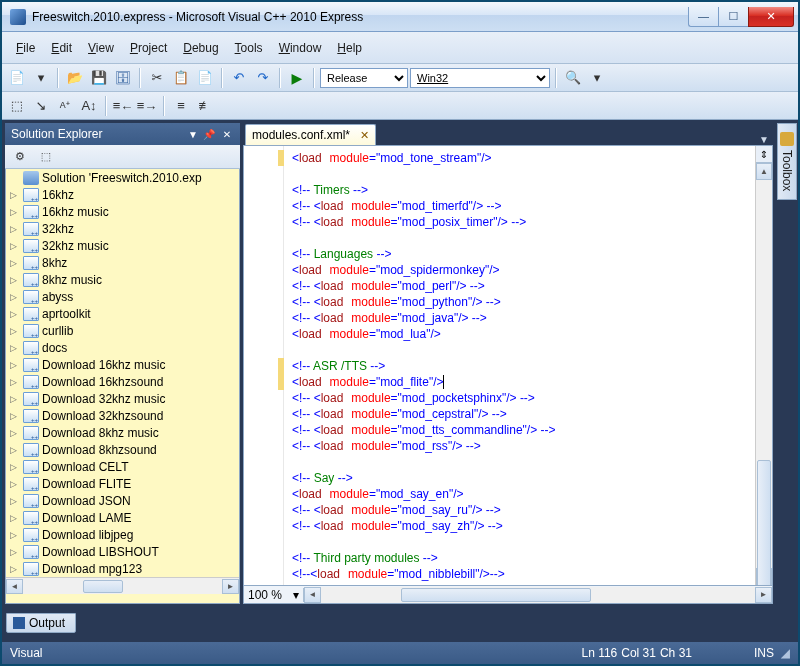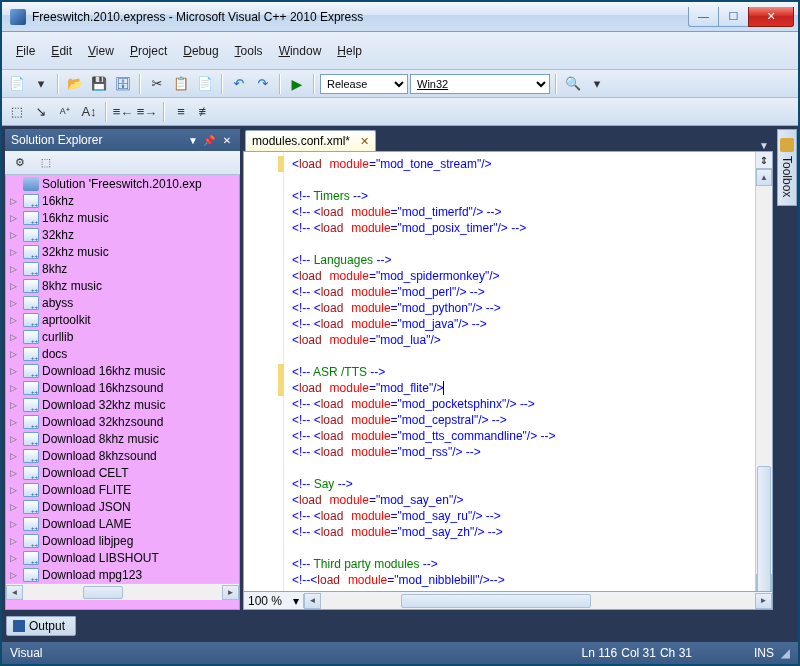--- a/index.html
+++ b/index.html
@@ -8,21 +8,21 @@
 .window { width: 800px; height: 666px; display: flex; flex-direction: column; border: 2px solid #0c4a6e; }
 .titlebar { height: 30px; background: linear-gradient(#f3f7fc,#d8e6f7 45%,#c1d6ef 46%,#cddff3); display: flex; align-items: center; padding: 0 0 0 8px; border-bottom: 1px solid #7b9ec9; }
 .titlebar .icon { width: 16px; height: 16px; margin-right: 6px; background: linear-gradient(135deg,#6fa3e0,#1e4d8c); border-radius: 2px; }
 .titlebar .title { flex: 1; color: #000; font-size: 12px; }
 .winbtns { display: flex; height: 20px; margin-right: 4px; }
 .winbtn { width: 30px; height: 20px; margin-left: 0; display: flex; align-items: center; justify-content: center; border: 1px solid #7b9ec9; border-top: none; background: linear-gradient(#eaf2fb,#cfe0f4); font-size: 11px; color: #2a4d77; cursor: default; }
 .winbtn.close { width: 46px; background: linear-gradient(#f28b82,#d93025 45%,#c5221f 46%,#d93025); color: #fff; border-color: #8b1a10; border-radius: 0 0 3px 0; }
 .winbtn.max { border-right: none; }
 .winbtn.min { border-right: none; border-radius: 0 0 0 3px; }
 
-.menubar { height: 38px; background: linear-gradient(#e8eff8,#d6e3f3); display: flex; align-items: center; padding: 0 6px; border-bottom: 1px solid #a9bfd6; }
+.menubar { height: 32px; background: linear-gradient(#e8eff8,#d6e3f3); display: flex; align-items: center; padding: 0 6px; border-bottom: 1px solid #a9bfd6; }
 .menubar span { padding: 2px 8px; color: #1a1a1a; cursor: default; }
 .menubar span u { text-decoration: underline; }
 
 .toolbar { height: 28px; background: linear-gradient(#e8eff8,#cfdff1); display: flex; align-items: center; padding: 0 4px; border-bottom: 1px solid #a9bfd6; gap: 2px; }
 .tbtn { width: 22px; height: 22px; display: flex; align-items: center; justify-content: center; cursor: default; border-radius: 2px; font-size: 13px; color: #333; }
 .tsep { width: 2px; height: 20px; border-left: 1px solid #a9bfd6; border-right: 1px solid #fff; margin: 0 3px; }
 .tsel { height: 20px; border: 1px solid #7b9ec9; background: #fff; font-size: 11px; padding: 0 2px; }
 .tsel.cfg { width: 88px; }
 .tsel.plat { width: 140px; text-decoration: underline; }
 .playbtn { color: #0a7d0a; font-size: 14px; }
@@ -31,21 +31,21 @@
 
 .workspace { flex: 1; display: flex; background: #293955; overflow: hidden; }
 
 .panel { display: flex; flex-direction: column; background: #fff; }
 .panel-header { height: 22px; background: linear-gradient(#4a6a96,#3a5a86); color: #fff; display: flex; align-items: center; padding: 0 6px; font-size: 11px; }
 .panel-header .spacer { flex: 1; }
 .panel-header .hbtn { width: 14px; height: 14px; margin-left: 3px; display: flex; align-items: center; justify-content: center; font-size: 10px; cursor: default; }
 
 .left-panel { width: 235px; margin: 3px 0 0 3px; }
 .solution-toolbar { height: 24px; background: linear-gradient(#eef3f9,#dbe6f3); border-bottom: 1px solid #a9bfd6; display: flex; align-items: center; padding: 0 4px; gap: 4px; }
-.solution-tree { flex: 1; overflow: hidden; background: #f0abfc; border: 1px solid #8fa9c6; border-top: none; font-size: 12px; }
+.solution-tree { flex: 1; overflow: hidden; background: #fef9c3; border: 1px solid #8fa9c6; border-top: none; font-size: 12px; }
 .tree-item { display: flex; align-items: center; height: 17px; padding-left: 4px; white-space: nowrap; cursor: default; }
 .tree-item .expander { width: 10px; color: #6a6a6a; font-size: 9px; }
 .tree-item .ticon { width: 16px; height: 14px; margin: 0 3px; display: inline-flex; align-items: center; justify-content: center; font-size: 10px; }
 .tree-item.root .ticon { background: linear-gradient(#a6c8ec,#5a8fd0); border-radius: 2px; }
 .tree-item.proj .ticon { background: linear-gradient(#fff,#c9dff5); border: 1px solid #6a9ed8; border-radius: 1px; position: relative; }
 .tree-item.proj .ticon::after { content: "++"; font-size: 6px; color: #2a5a9a; position: absolute; bottom: -1px; right: 0; }
 .tree-scrollbar-h { height: 17px; background: #f0f0f0; border-top: 1px solid #ccc; display: flex; align-items: center; }
 .tree-scrollbar-h .thumb { width: 40px; height: 13px; background: linear-gradient(#e8eff8,#cfdff1); border: 1px solid #a9bfd6; border-radius: 2px; margin-left: 60px; }
 .tree-scrollbar-h .arr { width: 17px; height: 15px; background: linear-gradient(#e8eff8,#cfdff1); border: 1px solid #a9bfd6; display: flex; align-items: center; justify-content: center; font-size: 8px; color: #555; }
 
@@ -77,21 +77,21 @@
 .editor-bottom { height: 18px; display: flex; align-items: center; background: #eef3f9; border: 1px solid #8fa9c6; border-top: none; font-size: 11px; }
 .zoom { width: 60px; padding: 0 4px; border-right: 1px solid #a9bfd6; display: flex; justify-content: space-between; }
 .hscroll { flex: 1; display: flex; align-items: center; background: #f0f0f0; }
 .hscroll .arr { width: 17px; height: 16px; background: linear-gradient(#e8eff8,#cfdff1); border: 1px solid #a9bfd6; display: flex; align-items: center; justify-content: center; font-size: 8px; color: #555; }
 .hscroll .thumb { width: 190px; height: 14px; background: linear-gradient(#e8eff8,#cfdff1); border: 1px solid #a9bfd6; border-radius: 2px; margin-left: 80px; }
 
 .right-rail { width: 22px; background: #293955; display: flex; flex-direction: column; align-items: center; padding-top: 3px; }
 .right-rail .rtab { writing-mode: vertical-rl; background: linear-gradient(90deg,#e0e9f5,#c9d9ec); border: 1px solid #8fa9c6; padding: 8px 2px; font-size: 11px; color: #1a1a1a; display: flex; align-items: center; gap: 4px; cursor: default; }
 .right-rail .rtab .ricon { width: 14px; height: 14px; background: #d8a93c; border-radius: 2px; writing-mode: horizontal-tb; }
 
-.bottom-tabs { height: 32px; background: #293955; display: flex; align-items: center; padding: 0 4px; }
+.bottom-tabs { height: 38px; background: #293955; display: flex; align-items: center; padding: 0 4px; }
 .bottom-tabs .btab { height: 20px; background: linear-gradient(#e0e9f5,#c9d9ec); border: 1px solid #8fa9c6; padding: 0 10px 0 6px; display: flex; align-items: center; font-size: 11px; border-radius: 0 0 2px 2px; gap: 4px; cursor: default; }
 .bottom-tabs .bicon { width: 12px; height: 12px; background: #2a5a9a; display: inline-block; }
 
 .statusbar { height: 22px; background: linear-gradient(#4a6a96,#3a5a86); color: #fff; display: flex; align-items: center; padding: 0 8px; font-size: 11px; }
 .statusbar .spacer { flex: 1; }
 .statusbar .cell { margin: 0 2px; }
 .statusbar .grip { width: 14px; text-align: right; color: #b0c4de; }
 </style>
 </head>
 <body>

